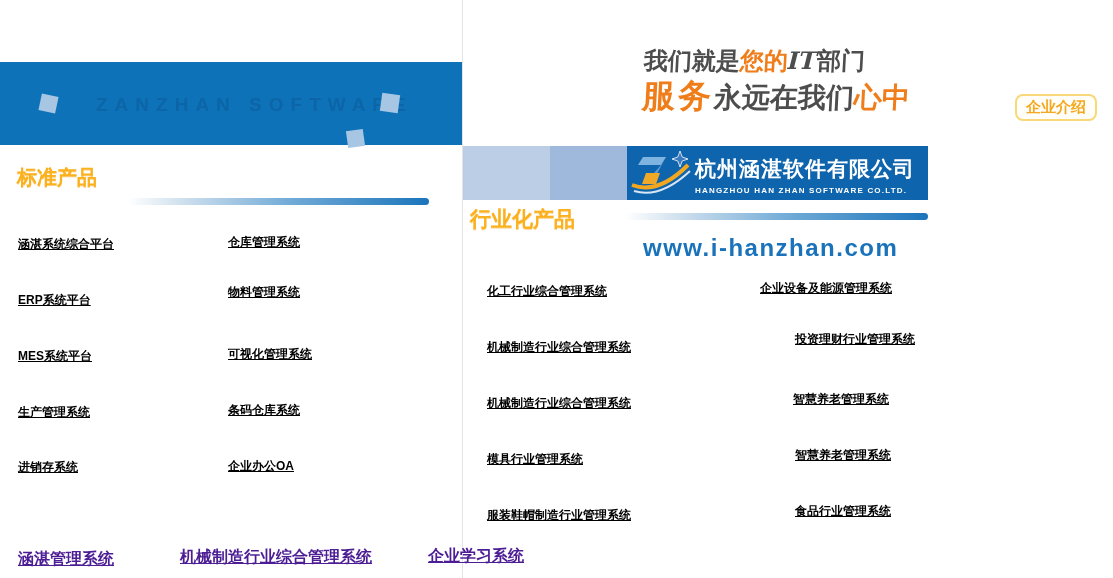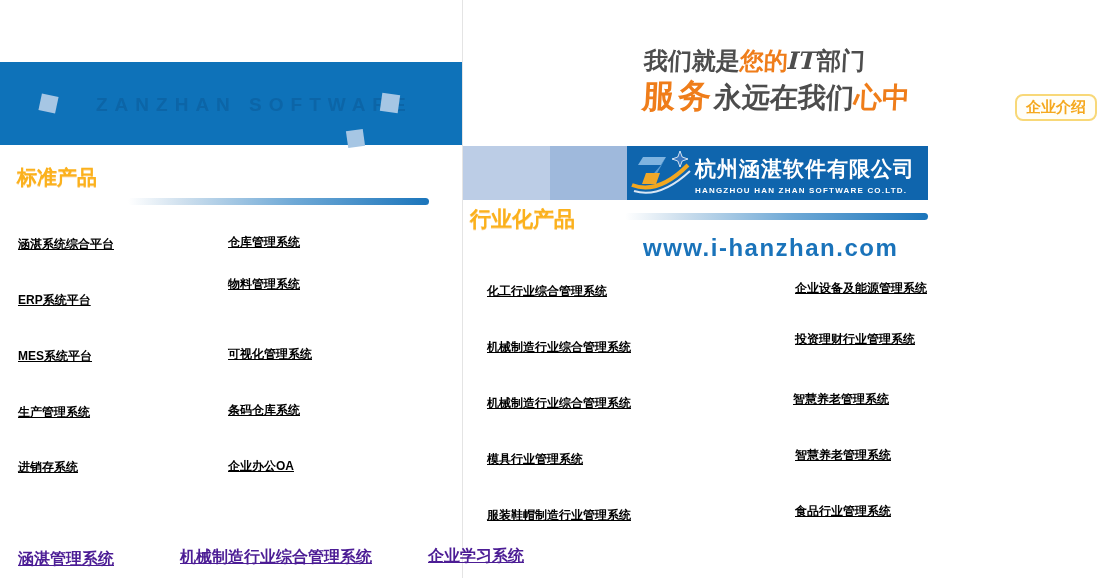--- a/index.html
+++ b/index.html
@@ -91,21 +91,21 @@
 <div class="abs section-title title-standard">标准产品</div>
 <div class="abs grad-rule rule-left"></div>
 
 <a class="glink" style="left:18px;top:236px;">涵湛系统综合平台</a>
 <a class="glink" style="left:18px;top:292px;">ERP系统平台</a>
 <a class="glink" style="left:18px;top:348px;">MES系统平台</a>
 <a class="glink" style="left:18px;top:404px;">生产管理系统</a>
 <a class="glink" style="left:18px;top:459px;">进销存系统</a>
 
 <a class="glink" style="left:228px;top:234px;">仓库管理系统</a>
-<a class="glink" style="left:228px;top:276px;text-decoration:underline;">物料管理系统</a>
+<a class="glink" style="left:228px;top:284px;text-decoration:underline;">物料管理系统</a>
 <a class="glink" style="left:228px;top:346px;">可视化管理系统</a>
 <a class="glink" style="left:228px;top:402px;">条码仓库系统</a>
 <a class="glink" style="left:228px;top:458px;">企业办公OA</a>
 
 <a class="ylink" style="left:18px;top:549px;">涵湛管理系统</a>
 <a class="ylink" style="left:180px;top:547px;">机械制造行业综合管理系统</a>
 <a class="ylink" style="left:428px;top:546px;">企业学习系统</a>
 
 <div class="abs slogan">
   <div class="slogan-line1"><span class="sl-gray">我们就是</span><span class="sl-orange">您的</span><span class="sl-gray sl-it">IT</span><span class="sl-gray">部门</span></div>
@@ -138,17 +138,17 @@
 <div class="abs section-title title-industry">行业化产品</div>
 <div class="abs grad-rule rule-right"></div>
 <div class="abs website">www.i-hanzhan.com</div>
 
 <a class="glink" style="left:487px;top:283px;">化工行业综合管理系统</a>
 <a class="glink" style="left:487px;top:339px;">机械制造行业综合管理系统</a>
 <a class="glink" style="left:487px;top:395px;">机械制造行业综合管理系统</a>
 <a class="glink" style="left:487px;top:451px;">模具行业管理系统</a>
 <a class="glink" style="left:487px;top:507px;">服装鞋帽制造行业管理系统</a>
 
-<a class="glink" style="left:795px;top:280px;">企业设备及能源管理系统</a>
+<a class="glink" style="left:760px;top:280px;">企业设备及能源管理系统</a>
 <a class="glink" style="left:795px;top:331px;">投资理财行业管理系统</a>
 <a class="glink" style="left:793px;top:391px;">智慧养老管理系统</a>
 <a class="glink" style="left:795px;top:447px;">智慧养老管理系统</a>
 <a class="glink" style="left:795px;top:503px;">食品行业管理系统</a>
 
 </body></html>

